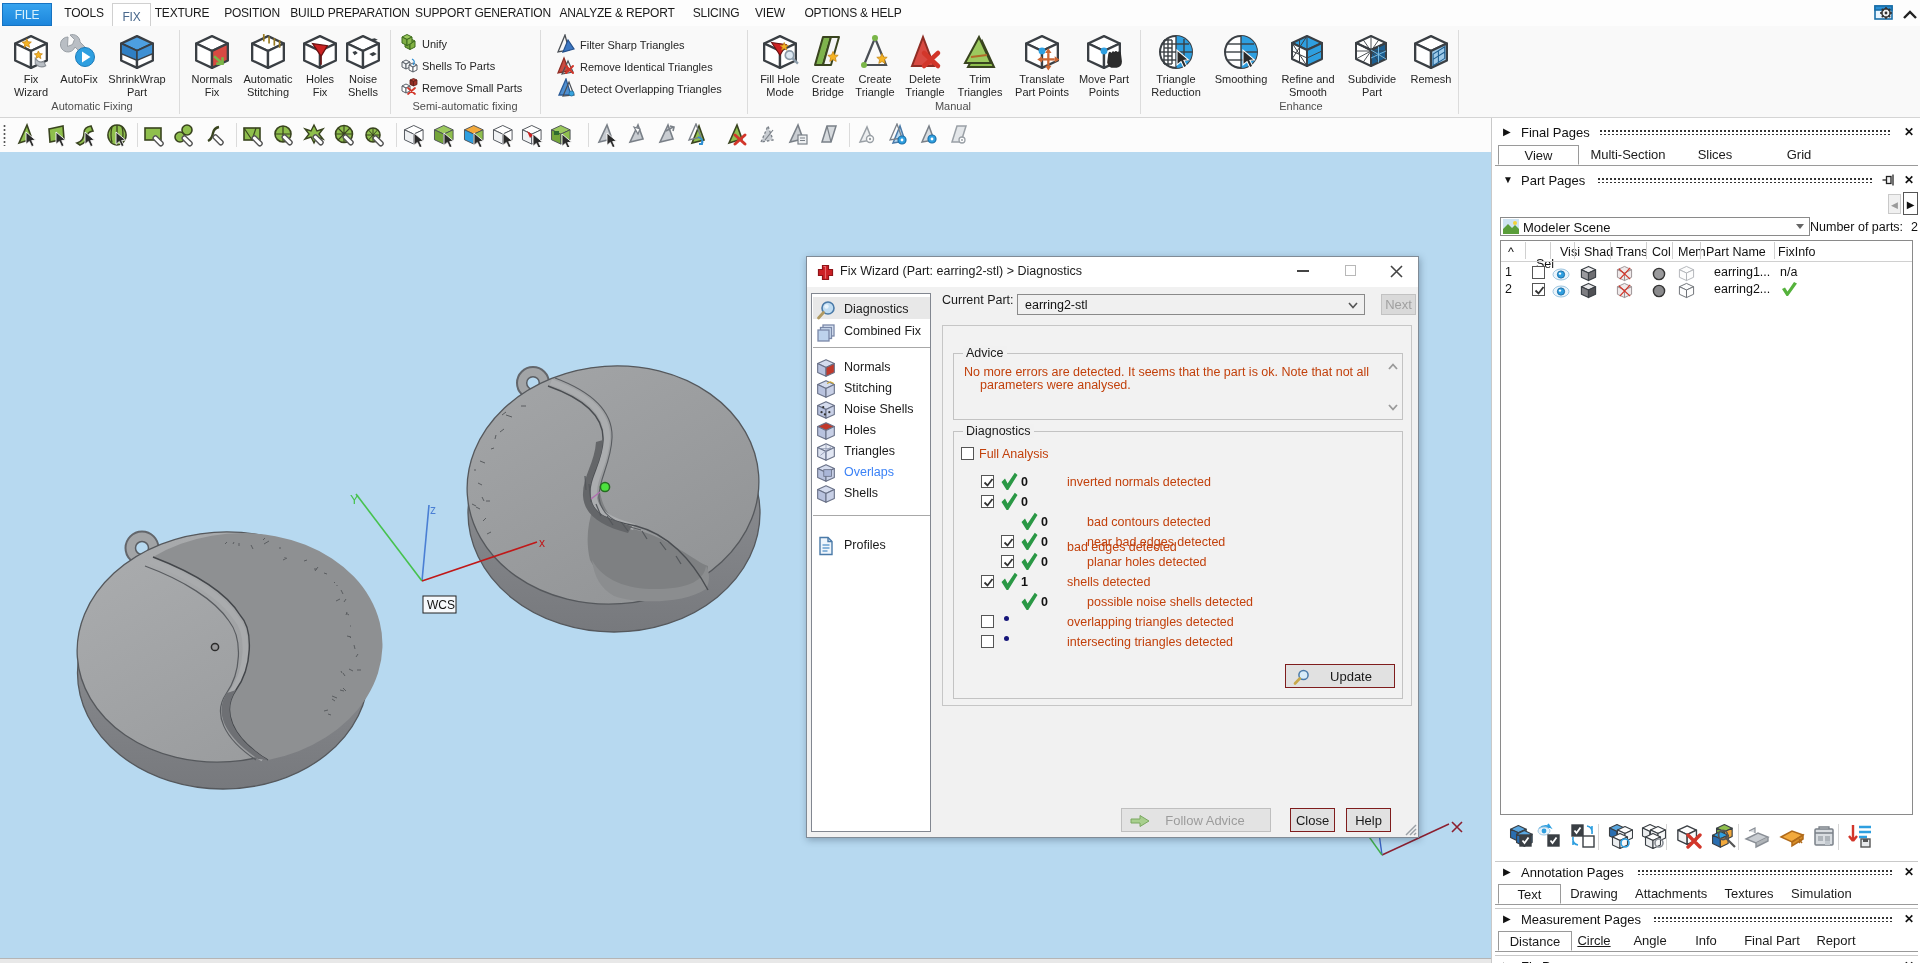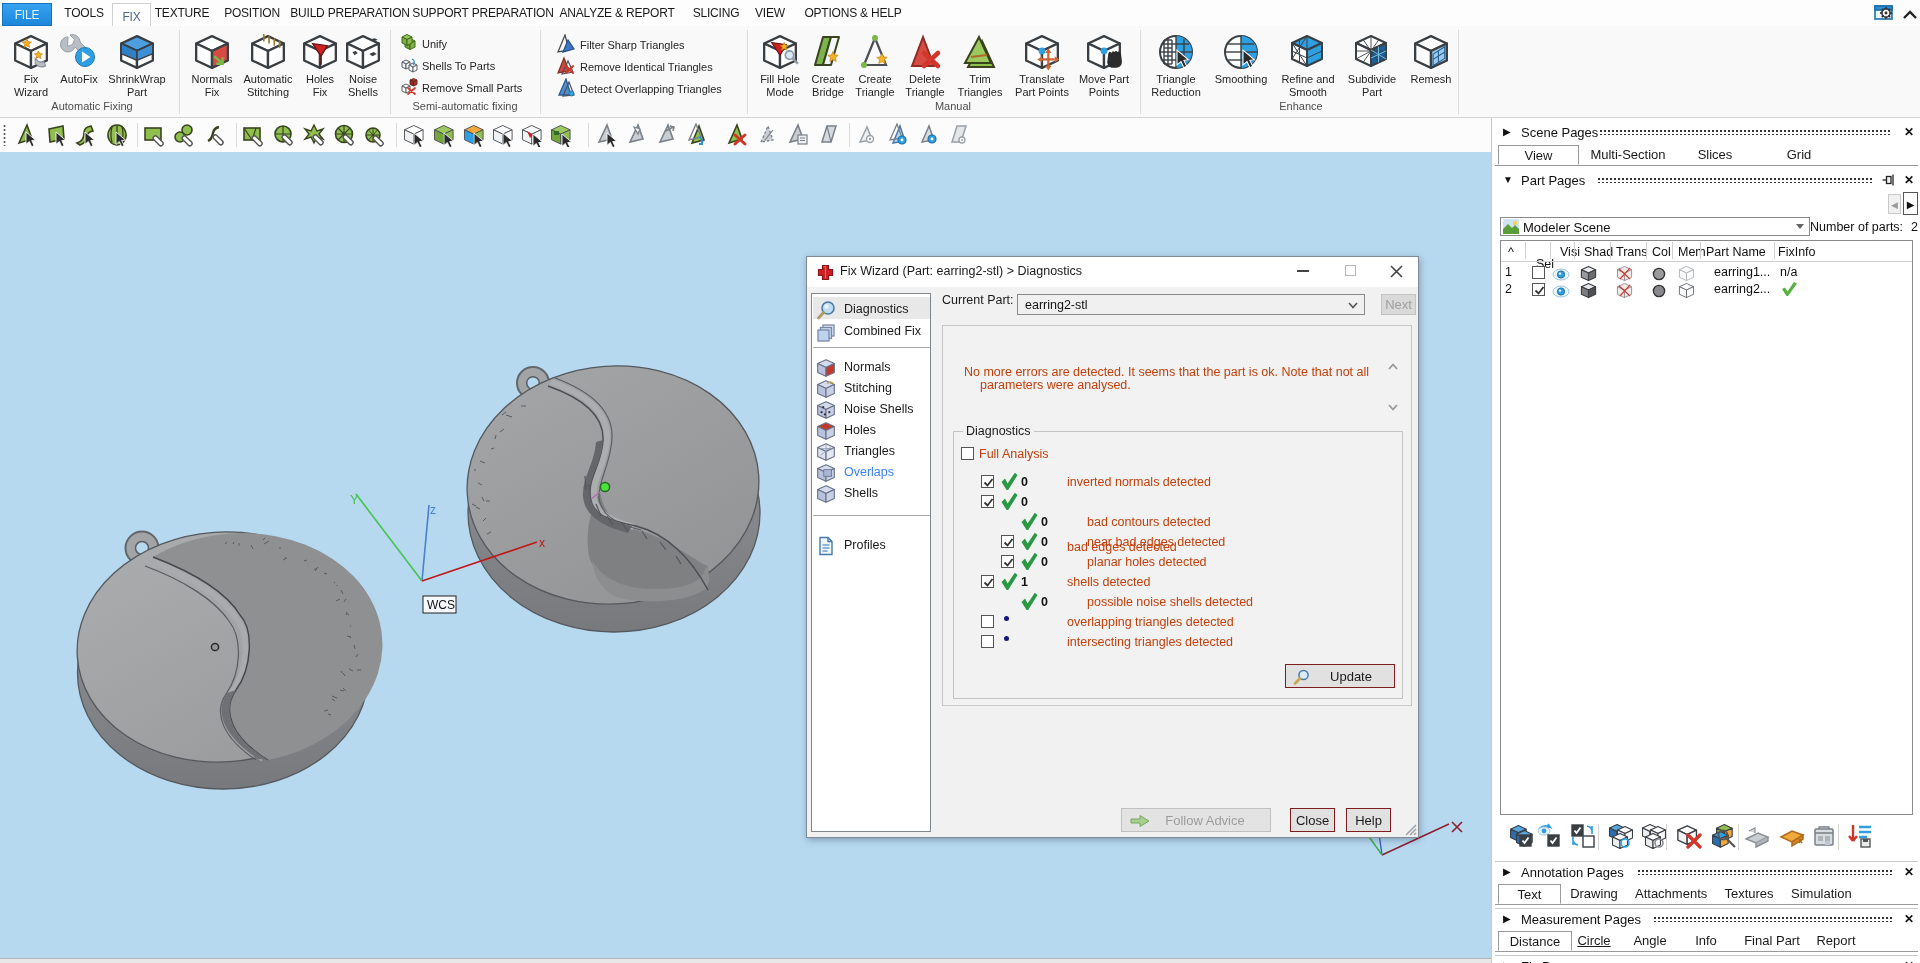--- a/index.html
+++ b/index.html
@@ -34,21 +34,21 @@
 .cb svg{position:absolute;left:0px;top:1px;}
 .dtext{position:absolute;font-size:12.5px;color:#c2410c;white-space:nowrap;}
 .dnum{position:absolute;font-size:12.5px;font-weight:bold;color:#111;}
 </style></head><body>
 <div id="menubar">
 <div class="mtab" style="left:2px;width:50px;background:linear-gradient(#36a3ee,#1d86dc);color:#d8f1fc;border:1px solid #1673c2;top:3px;height:23px;line-height:23px;">FILE</div>
 <div class="mtab" style="left:84px;transform:translateX(-50%);white-space:nowrap;">TOOLS</div>
 <div class="mtab" style="left:182px;transform:translateX(-50%);white-space:nowrap;">TEXTURE</div>
 <div class="mtab" style="left:252px;transform:translateX(-50%);white-space:nowrap;">POSITION</div>
 <div class="mtab" style="left:350px;transform:translateX(-50%);white-space:nowrap;">BUILD PREPARATION</div>
-<div class="mtab" style="left:483px;transform:translateX(-50%);white-space:nowrap;">SUPPORT PREPARATION</div>
+<div class="mtab" style="left:483px;transform:translateX(-50%);white-space:nowrap;">SUPPORT GENERATION</div>
 <div class="mtab" style="left:617px;transform:translateX(-50%);white-space:nowrap;">ANALYZE &amp; REPORT</div>
 <div class="mtab" style="left:716px;transform:translateX(-50%);white-space:nowrap;">SLICING</div>
 <div class="mtab" style="left:770px;transform:translateX(-50%);white-space:nowrap;">VIEW</div>
 <div class="mtab" style="left:853px;transform:translateX(-50%);white-space:nowrap;">OPTIONS &amp; HELP</div>
 <div class="mtab" style="left:112px;width:39px;top:3px;height:24px;background:#fff;border:1px solid #d0d0d0;border-bottom:none;color:#49688c;">FIX</div>
 <svg class="abs" style="left:1874px;top:5px;" width="24" height="20" viewBox="0 0 24 20">
 <rect x="1" y="1" width="17" height="13" fill="#eaf6ff" stroke="#1b6fa8" stroke-width="1.6"></rect>
 <rect x="1" y="1" width="17" height="4" fill="#2a8fd4" stroke="#1b6fa8" stroke-width="1.6"></rect>
 <g transform="translate(12,8)">
         <circle r="4.2" fill="#f2f2f2" stroke="#333" stroke-width="1.4"></circle>
@@ -664,21 +664,21 @@
 </g>
 <g stroke="#8c1f2f" stroke-width="1.6">
         <path d="M1452 670 l10 10 M1462 670 l-10 10"></path>
       </g>
 </svg>
 </div>
 <div id="vpstrip"></div>
 <div id="rightpanel">
 <div class="phead" style="top:4px;">
       <div class="tri"><span style="display:inline-block;transform:rotate(0deg);">▶</span></div>
-      <div class="txt">Scene Pages</div>
+      <div class="txt">Final Pages</div>
       <div class="dots" style="left:104px;right:26px;"></div>
       <div class="x">✕</div>
     </div>
 <div class="ptabs" style="top:27px;">
       <div class="ptabline"></div>
       <div class="ptab active" style="left:3px;width:81px;">View</div>
       <div class="ptab" style="left:78px;width:110px;">Multi-Section</div>
       <div class="ptab" style="left:180px;width:80px;">Slices</div>
       <div class="ptab" style="left:264px;width:80px;">Grid</div>
     </div>
@@ -1057,20 +1057,23 @@
 </div>
 <div class="abs" style="left:135px;top:36px;font-size:12.5px;color:#1a1a1a;">Current Part:</div>
 <div class="abs" style="left:210px;top:37px;width:348px;height:21px;background:#f0f0f0;border:1px solid #8a8a8a;">
 <div class="abs" style="left:7px;top:3px;font-size:12.5px;color:#111;">earring2-stl</div>
 <svg class="abs" style="right:6px;top:7px;" width="10" height="7" viewBox="0 0 10 7">
         <path d="M1 1 L5 5.5 L9 1" fill="none" stroke="#555" stroke-width="1.6"></path>
       </svg>
     </div>
 <div class="wbtn dis" style="left:574px;top:37px;width:35px;height:21px;line-height:20px;background:#d9d9d9;border-color:#c2c2c2;color:#a0a0a0;">Next</div>
 <div class="abs" style="left:135px;top:68px;width:470px;height:381px;background:#f2f2f2;border:1px solid #c6c6c6;">
+<div class="gbox" style="left:10px;top:27px;width:450px;height:67px;">
+        <div class="glab">Advice</div>
+      </div>
 <div class="dtext" style="left:21px;top:39px;">No more errors are detected. It seems that the part is ok. Note that not all</div>
 <div class="dtext" style="left:21px;top:52px;padding-left:16px;">parameters were analysed.</div>
 <svg class="abs" style="left:444px;top:36px;" width="12" height="10" viewBox="0 0 12 10">
         <path d="M2 7 L6 2.5 L10 7" fill="none" stroke="#9a9a9a" stroke-width="1.8"></path>
       </svg>
 <svg class="abs" style="left:444px;top:76px;" width="12" height="10" viewBox="0 0 12 10">
         <path d="M2 3 L6 7.5 L10 3" fill="none" stroke="#9a9a9a" stroke-width="1.8"></path>
       </svg>
 <div class="gbox" style="left:10px;top:105px;width:450px;height:268px;">
         <div class="glab">Diagnostics</div>

